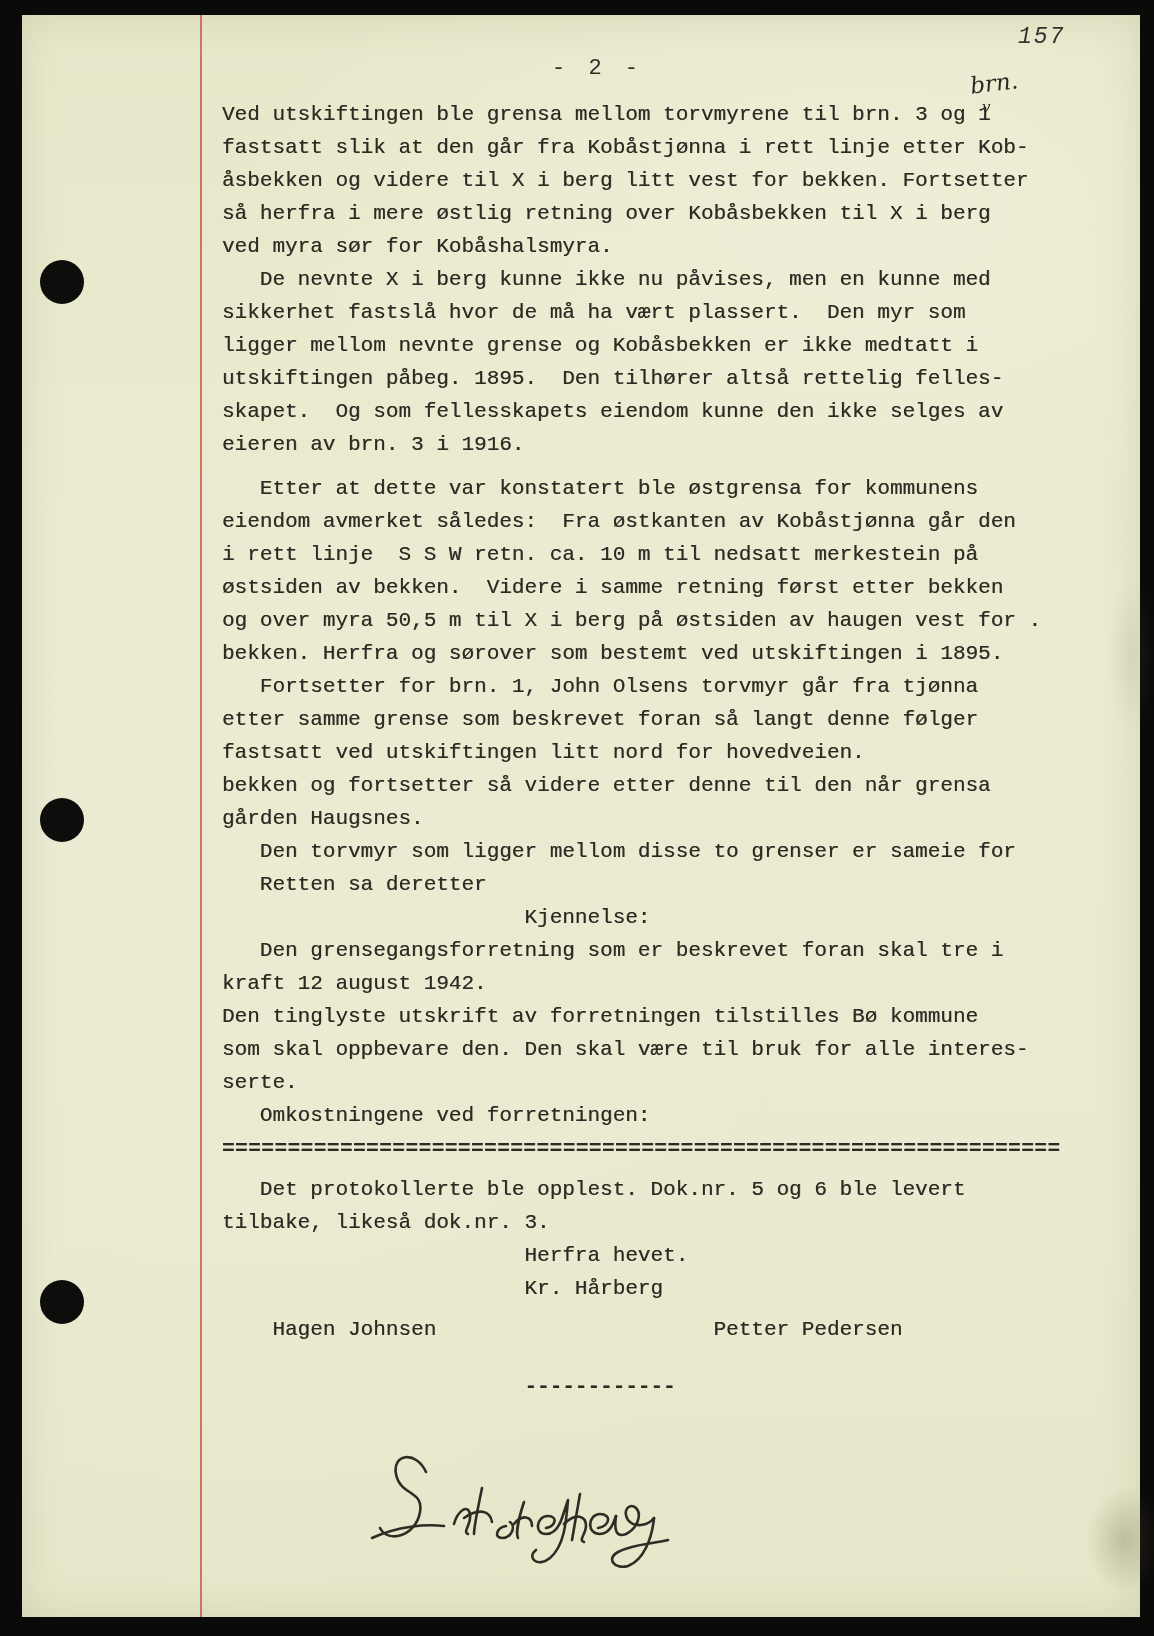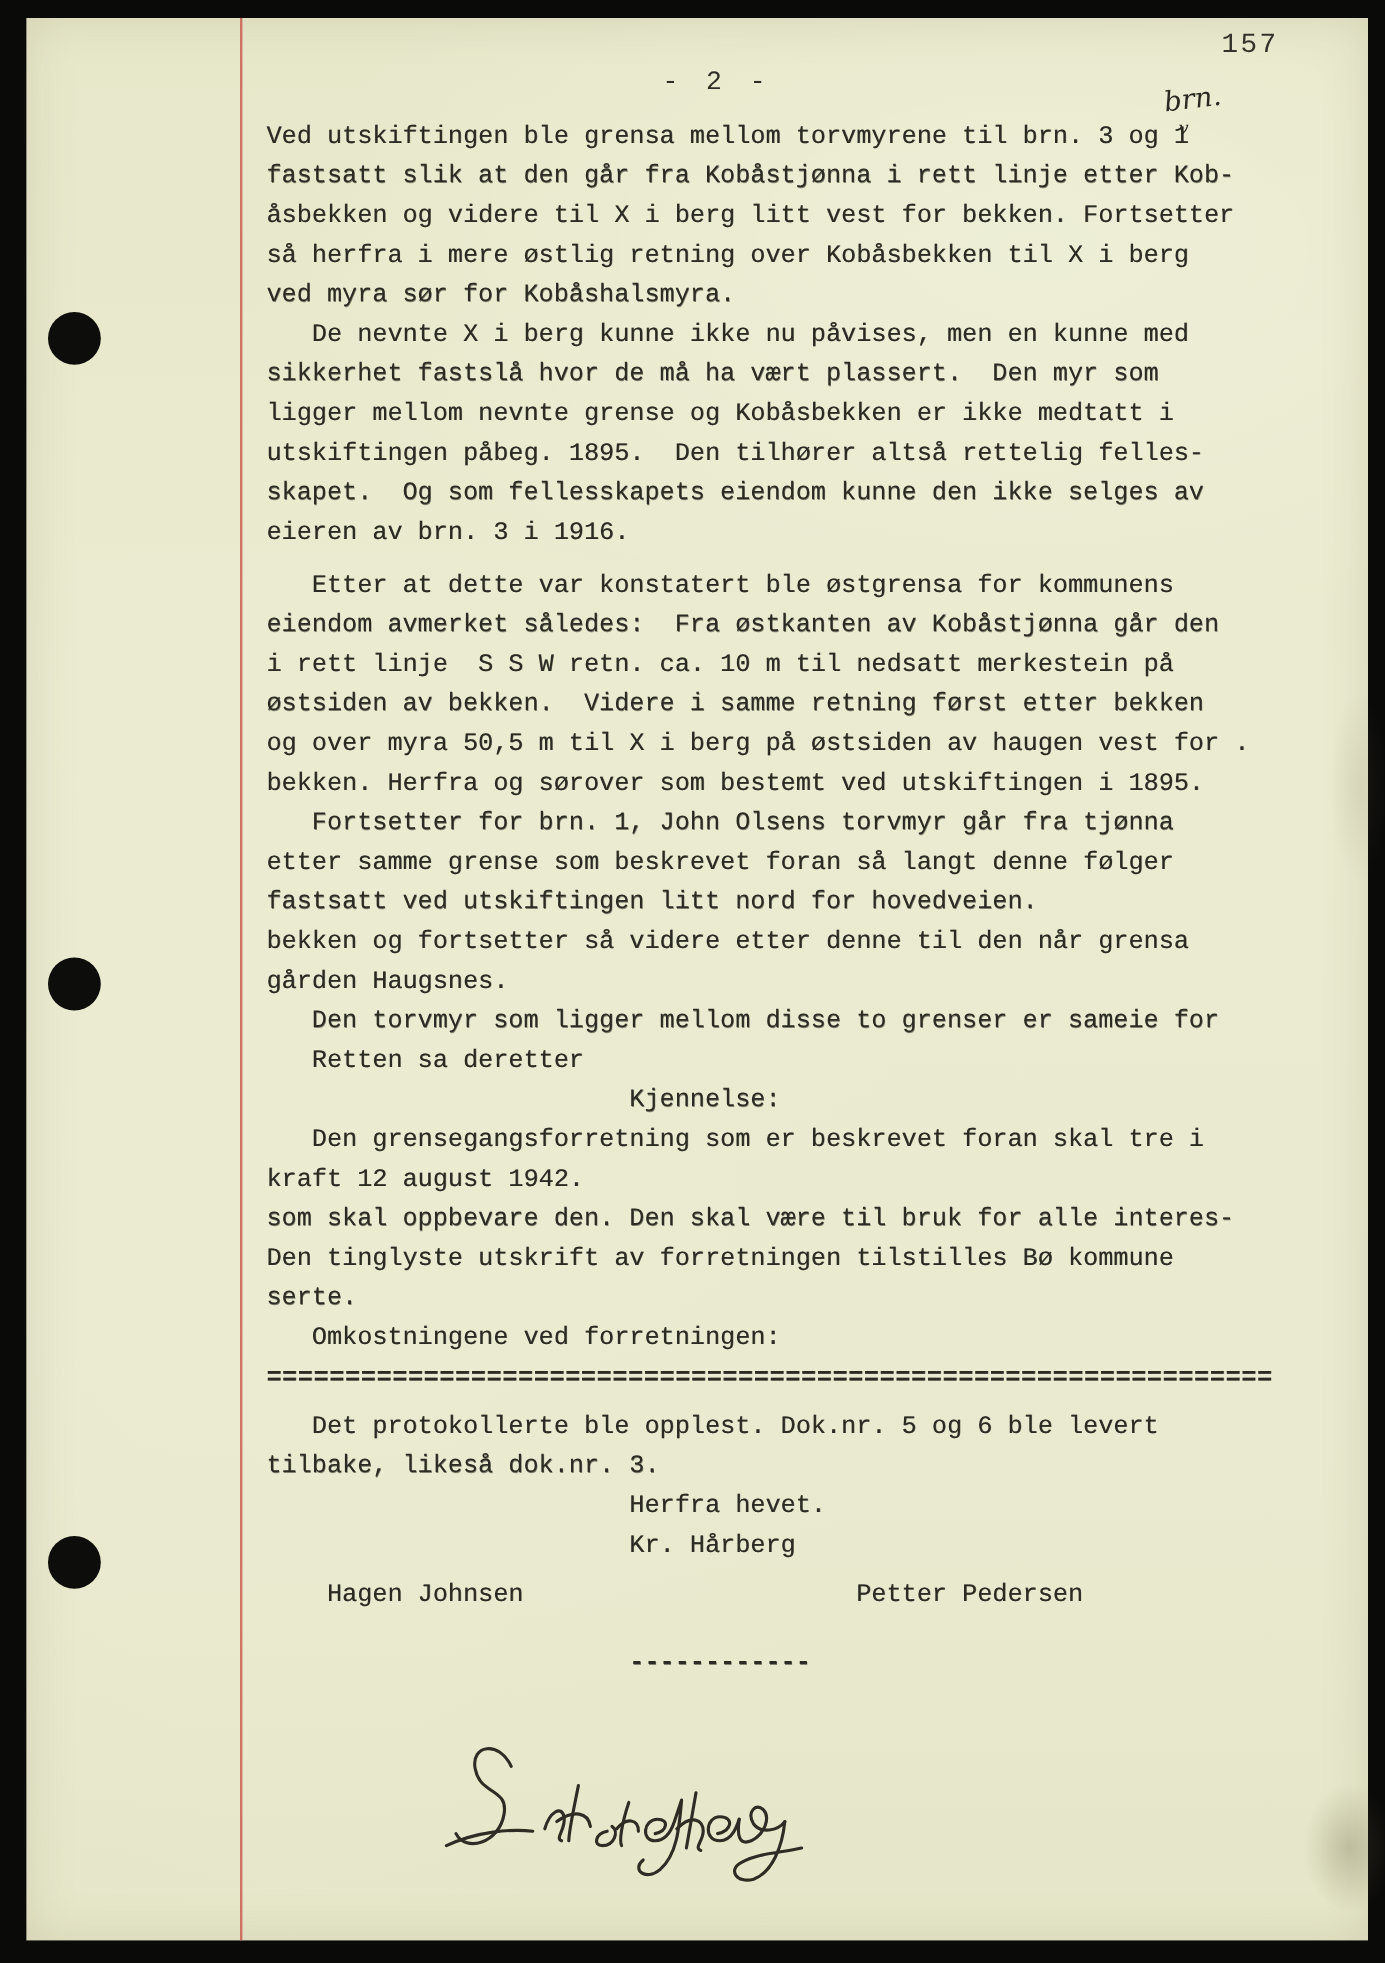--- a/index.html
+++ b/index.html
@@ -22,21 +22,21 @@
   }
   .hole{
     position:absolute;width:44px;height:44px;border-radius:50%;
     background:#0d0d0b;
   }
   .hole1{left:40px;top:260px;}
   .hole2{left:40px;top:798px;}
   .hole3{left:40px;top:1280px;}
   .page-number{
     position:absolute;left:1018px;top:24px;
-    font-size:23px;color:#34332b;letter-spacing:2px;
+    font-size:23px;color:#34332b;letter-spacing:2px;font-style:italic;
   }
   .page-marker{
     position:absolute;left:552px;top:56px;
     font-size:22px;color:#2f2e26;letter-spacing:5px;white-space:pre;
   }
   .annotation{
     position:absolute;left:970px;top:70px;
     font-family:"DejaVu Serif", serif;font-style:italic;
     font-size:23px;color:#2b2a22;transform:rotate(-7deg);
   }
@@ -108,22 +108,22 @@
     <div class="line">   Fortsetter for brn. 1, John Olsens torvmyr går fra tjønna</div>
     <div class="line">etter samme grense som beskrevet foran så langt denne følger</div>
     <div class="line">fastsatt ved utskiftingen litt nord for hovedveien.</div>
     <div class="line">bekken og fortsetter så videre etter denne til den når grensa</div>
     <div class="line">gården Haugsnes.</div>
     <div class="line">   Den torvmyr som ligger mellom disse to grenser er sameie for</div>
     <div class="line">   Retten sa deretter</div>
     <div class="line">                        Kjennelse:</div>
     <div class="line">   Den grensegangsforretning som er beskrevet foran skal tre i</div>
     <div class="line">kraft 12 august 1942.</div>
+    <div class="line">Den tinglyste utskrift av forretningen tilstilles Bø kommune</div>
     <div class="line">som skal oppbevare den. Den skal være til bruk for alle interes-</div>
-    <div class="line">Den tinglyste utskrift av forretningen tilstilles Bø kommune</div>
     <div class="line">serte.</div>
     <div class="line">   Omkostningene ved forretningen:</div>
     <div class="line sep">================================================================</div>
     <div class="line mt-xs">   Det protokollerte ble opplest. Dok.nr. 5 og 6 ble levert</div>
     <div class="line">tilbake, likeså dok.nr. 3.</div>
     <div class="line">                        Herfra hevet.</div>
     <div class="line">                        Kr. Hårberg</div>
     <div class="line mt-xs">    Hagen Johnsen                      Petter Pedersen</div>
     <div class="line mt-lg bold-dash">                        ------------</div>
   </div>

